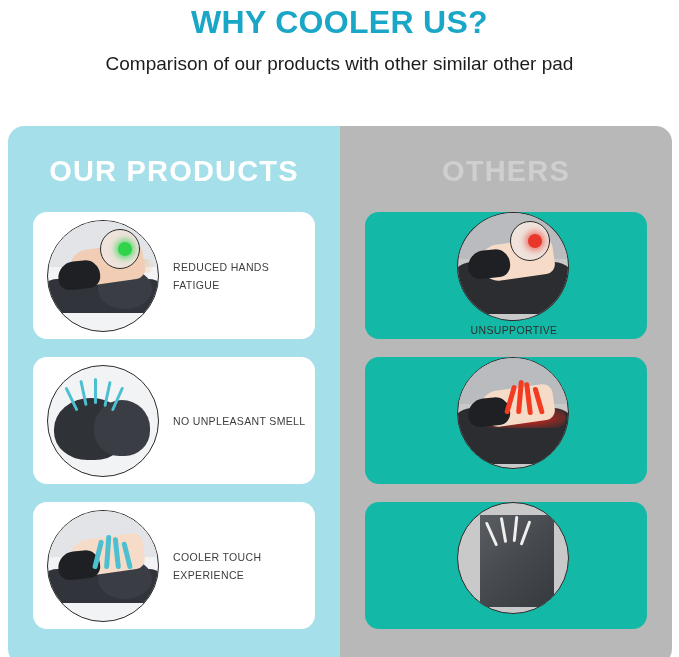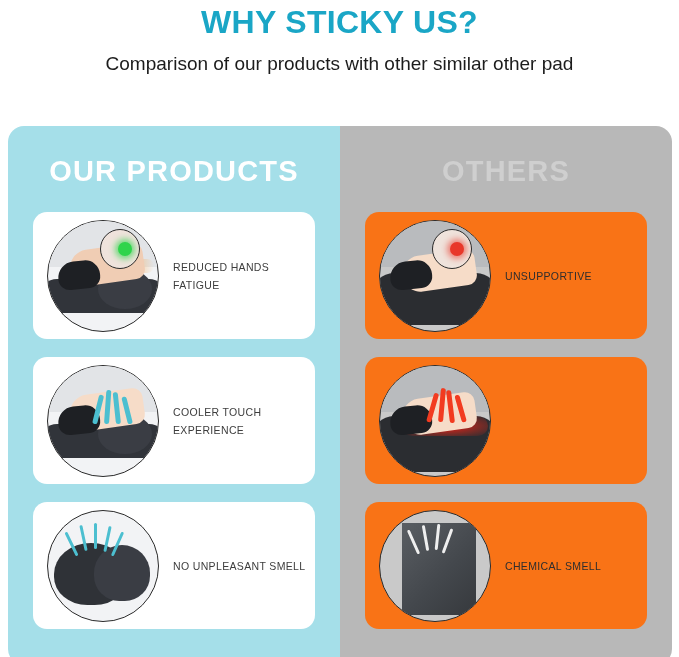--- a/index.html
+++ b/index.html
@@ -84,21 +84,21 @@
   }
   .card {
     display: flex;
     align-items: center;
     height: 127px;
     margin-bottom: 18px;
     border-radius: 14px;
     padding-left: 10px;
   }
   .card-ours  { background: #ffffff; }
-  .card-others{ background: #f97316; }
+  .card-others{ background: #14b8a6; flex-direction: column; }
 
   .thumb {
     width: 112px;
     height: 112px;
     min-width: 112px;
     border-radius: 50%;
     border: 1px solid #2b2b2b;
     position: relative;
     overflow: hidden;
     margin-left: 4px;
@@ -236,21 +236,21 @@
     height: 92px;
     left: 22px;
     top: 12px;
     background: linear-gradient(135deg, #5a5e63 0%, #44484d 55%, #36393d 100%);
   }
 </style>
 </head>
 <body>
 
 <div class="header">
-  <div class="main-title">WHY STICKY US?</div>
+  <div class="main-title">WHY COOLER US?</div>
   <div class="subtitle">Comparison of our products with other similar other pad</div>
 </div>
 
 <div class="panel">
 
   <div class="column column-ours">
     <div class="col-heading col-heading-ours">OUR PRODUCTS</div>
 
     <div class="cards">
 
@@ -264,44 +264,44 @@
           <div class="mouse"></div>
           <div class="inset-circle">
             <div class="inset-dot dot-green"></div>
           </div>
         </div>
         <div class="card-label">REDUCED HANDS FATIGUE</div>
       </div>
 
       <div class="card card-ours">
         <div class="thumb thumb-ours">
+          <div class="pad" style="left:6px; bottom:16px; width:74px; height:62px;"></div>
+          <div class="pad" style="left:46px; bottom:20px; width:56px; height:56px; background:#3a3d44;"></div>
+          <div class="smell-stem" style="left:22px; top:20px; transform:rotate(-26deg);"></div>
+          <div class="smell-stem" style="left:34px; top:14px; transform:rotate(-12deg);"></div>
+          <div class="smell-stem" style="left:46px; top:12px; transform:rotate(0deg);"></div>
+          <div class="smell-stem" style="left:58px; top:15px; transform:rotate(12deg);"></div>
+          <div class="smell-stem" style="left:68px; top:20px; transform:rotate(24deg);"></div>
+        </div>
+        <div class="card-label">NO UNPLEASANT SMELL</div>
+      </div>
+
+      <div class="card card-ours">
+        <div class="thumb thumb-ours">
           <div class="desk"></div>
           <div class="pad-strip"></div>
           <div class="pad-rest"></div>
           <div class="hand hand-pale"></div>
           <div class="mouse"></div>
           <div class="wave wave-teal" style="left:44px; top:28px; transform:rotate(14deg);"></div>
           <div class="wave wave-teal" style="left:56px; top:24px; height:34px; transform:rotate(4deg);"></div>
           <div class="wave wave-teal" style="left:68px; top:26px; height:32px; transform:rotate(-6deg);"></div>
           <div class="wave wave-teal" style="left:80px; top:30px; height:28px; transform:rotate(-14deg);"></div>
         </div>
         <div class="card-label">COOLER TOUCH EXPERIENCE</div>
-      </div>
-
-      <div class="card card-ours">
-        <div class="thumb thumb-ours">
-          <div class="pad" style="left:6px; bottom:16px; width:74px; height:62px;"></div>
-          <div class="pad" style="left:46px; bottom:20px; width:56px; height:56px; background:#3a3d44;"></div>
-          <div class="smell-stem" style="left:22px; top:20px; transform:rotate(-26deg);"></div>
-          <div class="smell-stem" style="left:34px; top:14px; transform:rotate(-12deg);"></div>
-          <div class="smell-stem" style="left:46px; top:12px; transform:rotate(0deg);"></div>
-          <div class="smell-stem" style="left:58px; top:15px; transform:rotate(12deg);"></div>
-          <div class="smell-stem" style="left:68px; top:20px; transform:rotate(24deg);"></div>
-        </div>
-        <div class="card-label">NO UNPLEASANT SMELL</div>
       </div>
 
     </div>
   </div>
 
   <div class="column column-others">
     <div class="col-heading col-heading-others">OTHERS</div>
 
     <div class="cards">
 
@@ -333,19 +333,18 @@
       </div>
 
       <div class="card card-others">
         <div class="thumb thumb-others">
           <div class="foam-sheet"></div>
           <div class="smell-stem smell-stem-white" style="left:32px; top:18px; transform:rotate(-24deg);"></div>
           <div class="smell-stem smell-stem-white" style="left:44px; top:14px; transform:rotate(-10deg);"></div>
           <div class="smell-stem smell-stem-white" style="left:56px; top:13px; transform:rotate(6deg);"></div>
           <div class="smell-stem smell-stem-white" style="left:66px; top:17px; transform:rotate(20deg);"></div>
         </div>
-        <div class="card-label card-label-others">CHEMICAL SMELL</div>
       </div>
 
     </div>
   </div>
 
 </div>
 
 </body></html>

